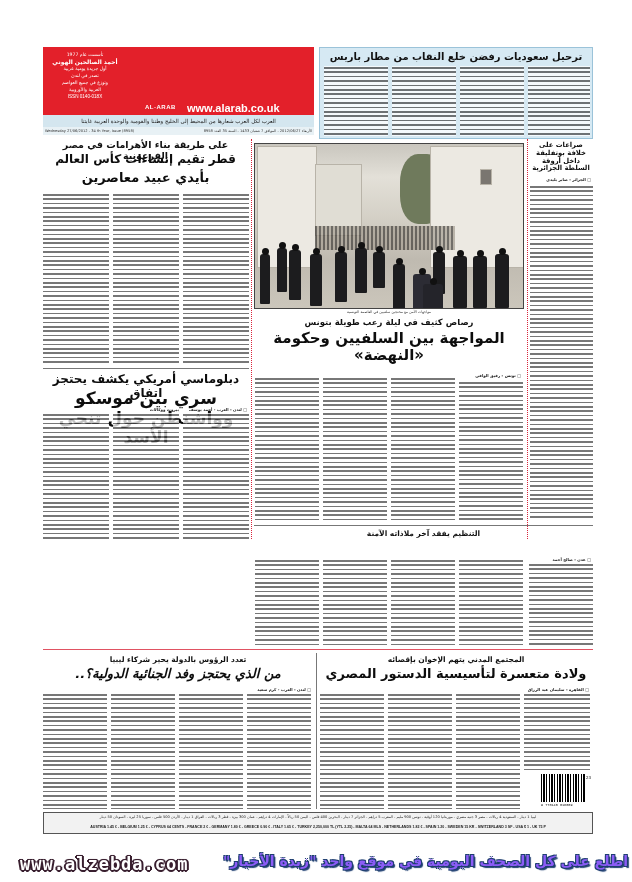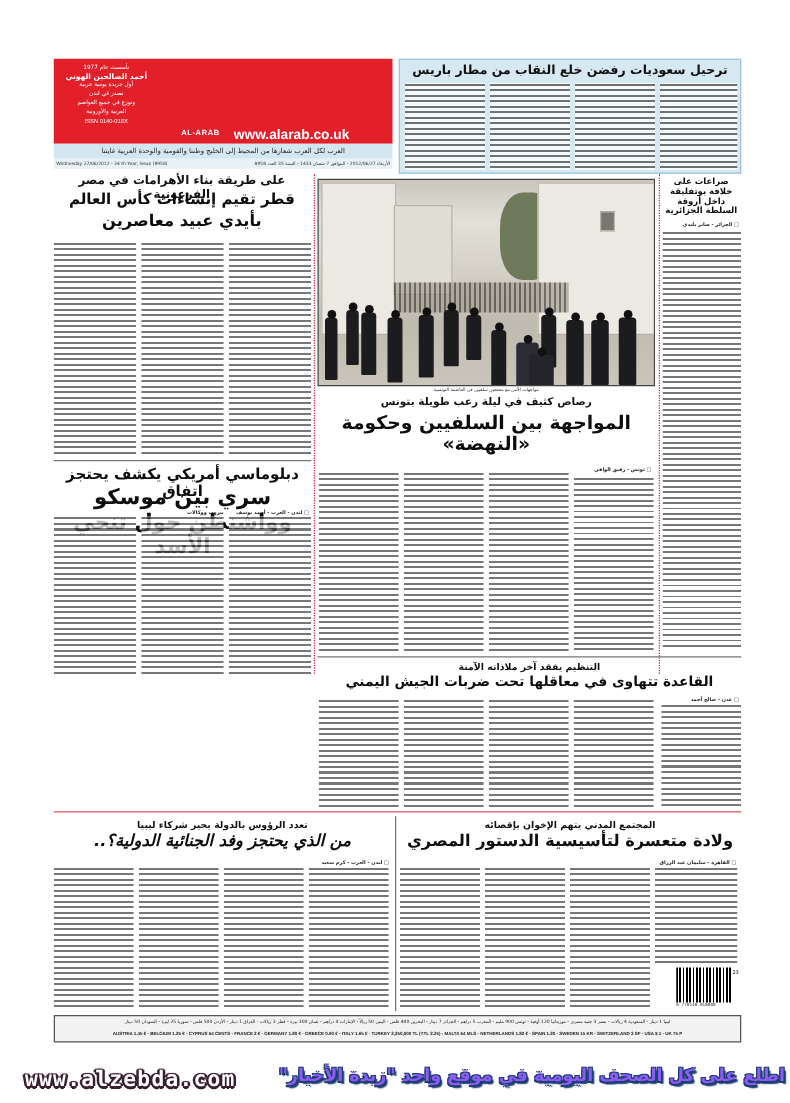--- a/index.html
+++ b/index.html
@@ -167,21 +167,20 @@
   <div class="col" style="left:348px;top:330px;width:64px;height:146px;">
       <span class="fill"></span>
     </div>
   <div class="col" style="left:416px;top:334px;width:64px;height:142px;">
       <span class="fill"></span>
     </div>
 
   <div class="rule-gray" style="left:211px;top:478px;width:339px;height:1px;"></div>
 
   <div class="kicker" style="left:211px;top:482px;width:339px;font-size:7.5px;">التنظيم يفقد آخر ملاذاته الآمنة</div>
-  <div class="head" style="left:211px;top:493px;width:339px;font-size:11px;">القاعدة تتهاوى في معاقلها تحت ضربات الجيش اليمني</div>
   <div class="byline" style="right:2px;top:510px;">□ عدن - صالح أحمد</div>
   <div class="col" style="left:212px;top:512px;width:64px;height:88px;">
       <span class="fill"></span>
     </div>
   <div class="col" style="left:280px;top:512px;width:64px;height:88px;">
       <span class="fill"></span>
     </div>
   <div class="col" style="left:348px;top:512px;width:64px;height:88px;">
       <span class="fill"></span>
     </div>

